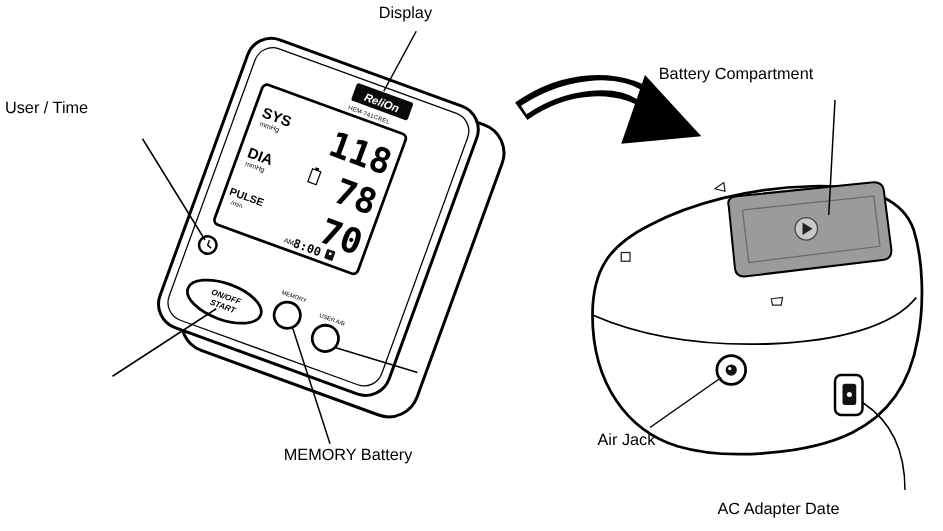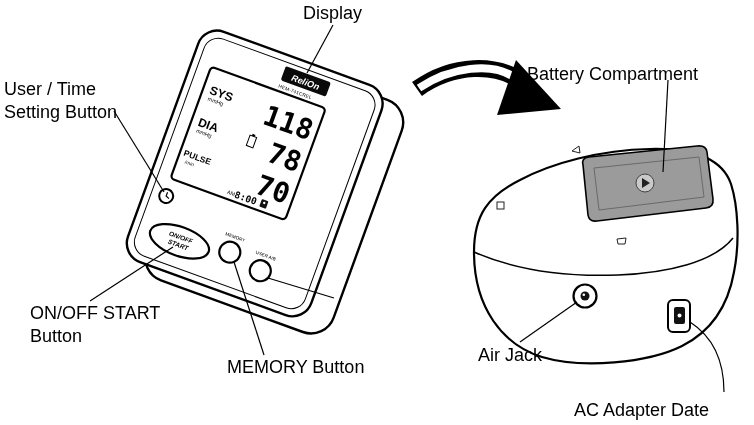--- a/index.html
+++ b/index.html
@@ -2,21 +2,21 @@
 <html><head>
 <meta charset="utf-8">
 <style>
   html,body{margin:0;padding:0;background:#fff;}
   .stage{
     position:relative;width:754px;height:425px;background:#fff;
     font-family:"Liberation Sans",sans-serif;overflow:hidden;
   }
   .stage > svg{position:absolute;left:0;top:0;}
   .callout{
-    position:absolute;font-size:18px;color:#000;line-height:1.28;
+    position:absolute;font-size:13px;color:#000;line-height:1.28;
     white-space:nowrap;
   }
   .callout.center{text-align:center;}
   
   text{fill:#000;font-family:"Liberation Sans",sans-serif;}
   .seg{font-family:"DejaVu Sans Mono",monospace;font-weight:bold;}
   .brand-text{font-style:italic;font-weight:bold;fill:#fff;}
   .lbl-b{font-weight:bold;}
 </style>
 </head>
@@ -130,30 +130,25 @@
       <path d="M668,80 L663,172"></path>
       <path d="M520,342 L577,302"></path>
       <path d="M690,322 Q724,344 724,392"></path>
     </g>
   </svg>
 
   <div class="callout center" style="left:303px;top:2px">Display</div>
 
   <div class="callout" style="left:4px;top:78px">
     <div>User / Time</div>
-    <div>Setting Button</div>
   </div>
 
-  <div class="callout" style="left:527px;top:63px">Battery Compartment</div>
-
-  <div class="callout" style="left:30px;top:302px">
-    <div>ON/OFF START</div>
-    <div>Button</div>
-  </div>
+  <div class="callout" style="left:527px;top:51px">Battery Compartment</div>
 
 
-  <div class="callout" style="left:227px;top:356px">MEMORY Button</div>
+
+  <div class="callout" style="left:227px;top:356px">MEMORY Battery</div>
 
   <div class="callout" style="left:478px;top:344px">Air Jack</div>
 
   <div class="callout" style="left:574px;top:399px">AC Adapter Date</div>
 
 </div>
 
 </body></html>

